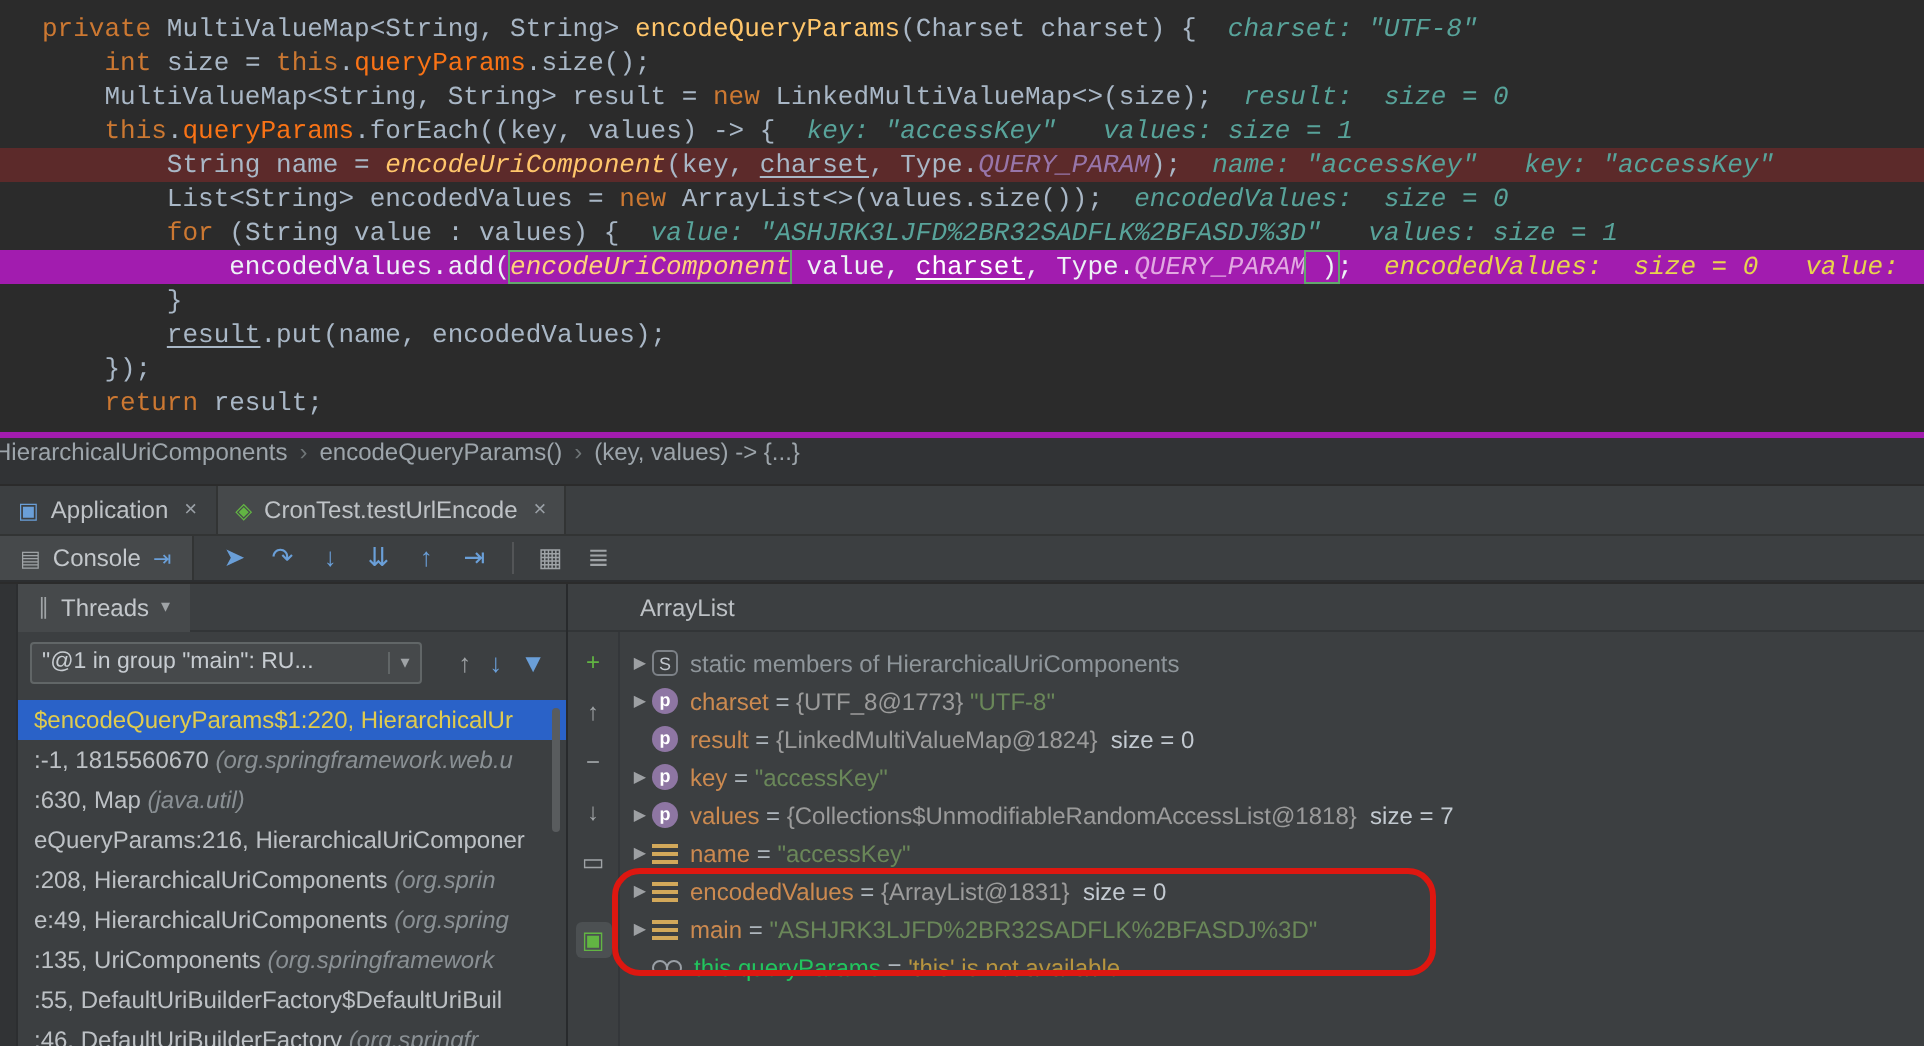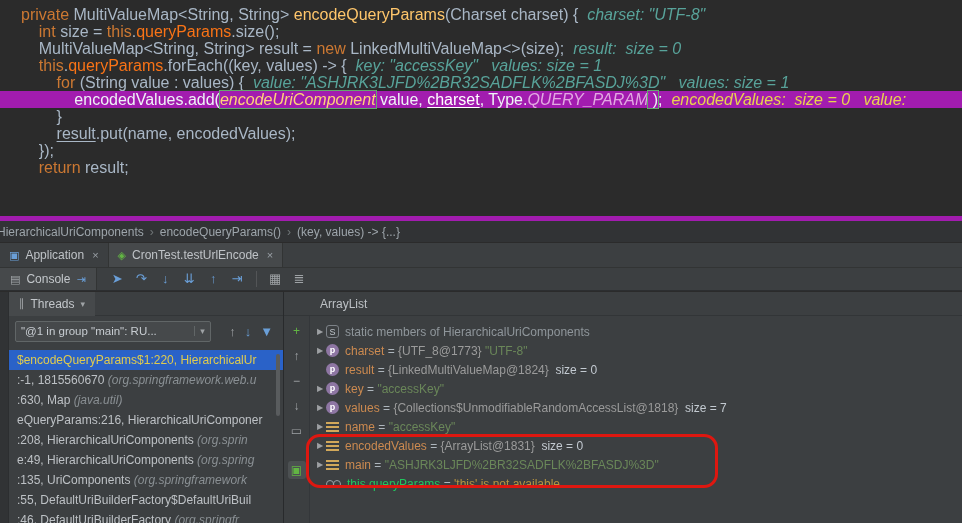--- a/index.html
+++ b/index.html
@@ -2,21 +2,21 @@
 <html><head>
 <meta charset="utf-8">
 <style>
   *{margin:0;padding:0;box-sizing:border-box}
   html,body{width:962px;height:523px;overflow:hidden;background:#2b2b2b;
     font-family:"Liberation Sans","DejaVu Sans",sans-serif;font-size:12px;color:#bbb}
   .app{position:relative;width:962px;height:523px;background:#2b2b2b}
 
   
   .editor{position:absolute;top:0;left:0;right:0;height:216px;background:#2b2b2b;
-    font-family:Liberation Sans, sans-serif;font-size:16px;line-height:17px;
+    font-family:Liberation Mono, monospace;font-size:13px;line-height:17px;
     padding-top:6px;overflow:hidden}
   .code-line{white-space:pre;height:17px;padding-left:21px}
   .line-bp{background:#5c2a2a}
   .line-exec{background:#a21caf}
   .kw{color:#cc7832}
   .pl{color:#a9b7c6}
   .mth{color:#ffc66b}
   .smth{color:#ffc66b;font-style:italic}
   .cnst{color:#9876aa;font-style:italic}
   .fld{color:#f97316}
@@ -24,21 +24,21 @@
   .hint{color:#58a39a;font-style:italic}
   .hintY{color:#e8d44d;font-style:italic}
   .boxed{outline:1px solid #63a86d}
   .line-exec .pl{color:#eef2f6}
   .line-exec .und{color:#ffffff}
   .line-exec .cnst{color:#e2a8e2}
   .line-exec .smth{color:#ffd37a}
 
   
   .breadcrumbs{position:absolute;top:216px;left:0;right:0;height:26px;background:#313335;
-    border-top:5px solid #a21caf;display:flex;align-items:center;color:#9da5ab;overflow:hidden}
+    border-top:3px solid #a21caf;display:flex;align-items:flex-start;color:#9da5ab;overflow:hidden}
   .crumb{padding:0 5px;white-space:nowrap}
   .breadcrumbs .crumb:first-child{margin-left:-8px}
   .crumb-sep{color:#6f7577;padding:0 1px}
 
   
   .tabbar{position:absolute;top:242px;left:0;right:0;height:25px;background:#3c3f41;
     border-top:1px solid #2b2b2b;display:flex;align-items:stretch}
   .tab{display:flex;align-items:center;gap:6px;padding:0 9px;border-right:1px solid #323434;color:#bfc3c7;white-space:nowrap}
   .tab-active{background:#46494b}
   .tab-icon{font-size:11px}
@@ -114,20 +114,22 @@
 </head>
 <body>
 
 <div class="app">
 
   <div class="editor" id="codeLines">
       <div class="code-line"><span class="kw">private </span><span class="pl">MultiValueMap&lt;String, String&gt; </span><span class="mth">encodeQueryParams</span><span class="pl">(Charset charset) {  </span><span class="hint">charset: "UTF-8"</span></div>
       <div class="code-line"><span class="pl">    </span><span class="kw">int </span><span class="pl">size = </span><span class="kw">this</span><span class="pl">.</span><span class="fld">queryParams</span><span class="pl">.size();</span></div>
       <div class="code-line"><span class="pl">    MultiValueMap&lt;String, String&gt; result = </span><span class="kw">new </span><span class="pl">LinkedMultiValueMap&lt;&gt;(size);  </span><span class="hint">result:  size = 0</span></div>
       <div class="code-line"><span class="pl">    </span><span class="kw">this</span><span class="pl">.</span><span class="fld">queryParams</span><span class="pl">.forEach((key, values) -&gt; {  </span><span class="hint">key: "accessKey"   values: size = 1</span></div>
+      <div class="code-line line-bp"><span class="pl">        String name = </span><span class="smth">encodeUriComponent</span><span class="pl">(key, </span><span class="und">charset</span><span class="pl">, Type.</span><span class="cnst">QUERY_PARAM</span><span class="pl">);  </span><span class="hint">name: "accessKey"   key: "accessKey"</span></div>
+      <div class="code-line"><span class="pl">        List&lt;String&gt; encodedValues = </span><span class="kw">new </span><span class="pl">ArrayList&lt;&gt;(values.size());  </span><span class="hint">encodedValues:  size = 0</span></div>
       <div class="code-line"><span class="pl">        </span><span class="kw">for </span><span class="pl">(String value : values) {  </span><span class="hint">value: "ASHJRK3LJFD%2BR32SADFLK%2BFASDJ%3D"   values: size = 1</span></div>
       <div class="code-line line-exec"><span class="pl">            encodedValues.add(</span><span class="smth boxed">encodeUriComponent</span><span class="pl"> value, </span><span class="und">charset</span><span class="pl">, Type.</span><span class="cnst">QUERY_PARAM</span><span class="pl boxed"> )</span><span class="pl">;  </span><span class="hintY">encodedValues:  size = 0   value:</span></div>
       <div class="code-line"><span class="pl">        }</span></div>
       <div class="code-line"><span class="pl">        </span><span class="und">result</span><span class="pl">.put(name, encodedValues);</span></div>
       <div class="code-line"><span class="pl">    });</span></div>
       <div class="code-line"><span class="pl">    </span><span class="kw">return </span><span class="pl">result;</span></div>
     </div>
 
   <div class="breadcrumbs" id="crumbs">
       <span class="crumb">HierarchicalUriComponents</span>

